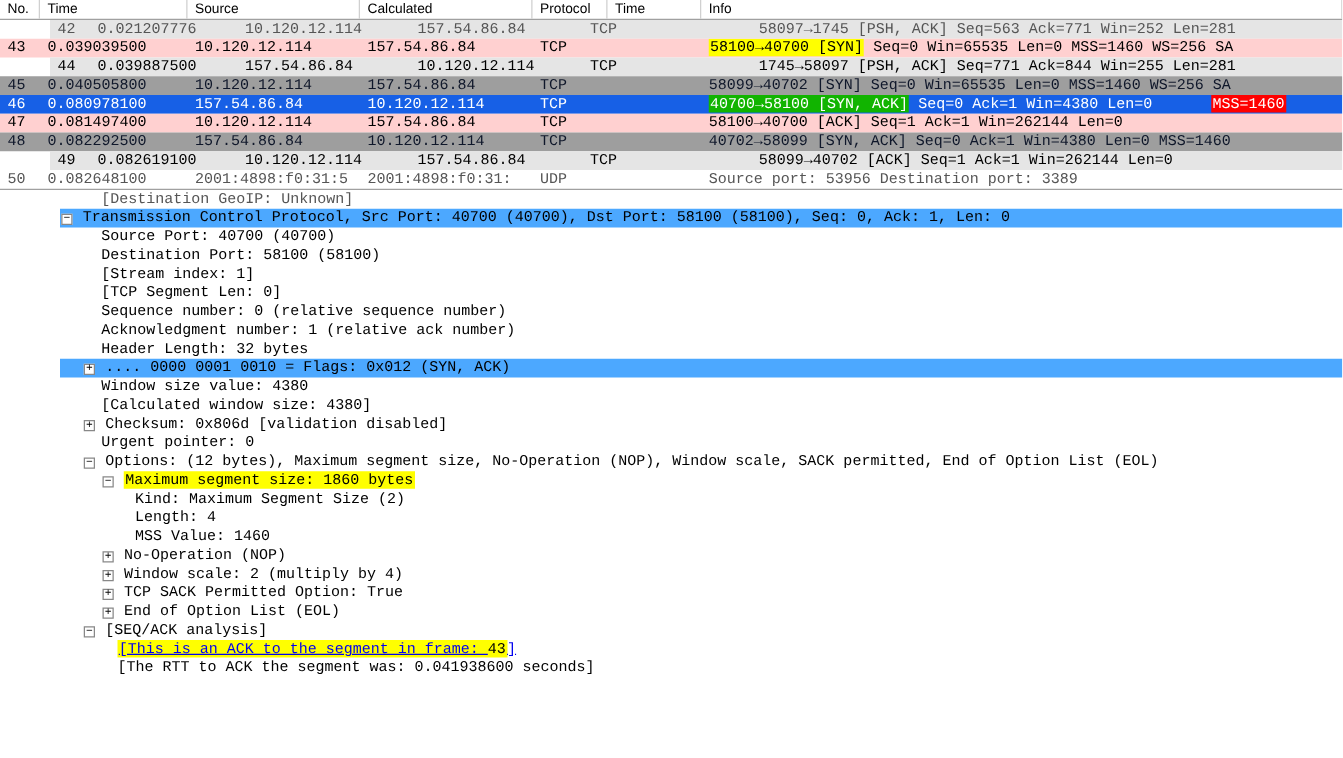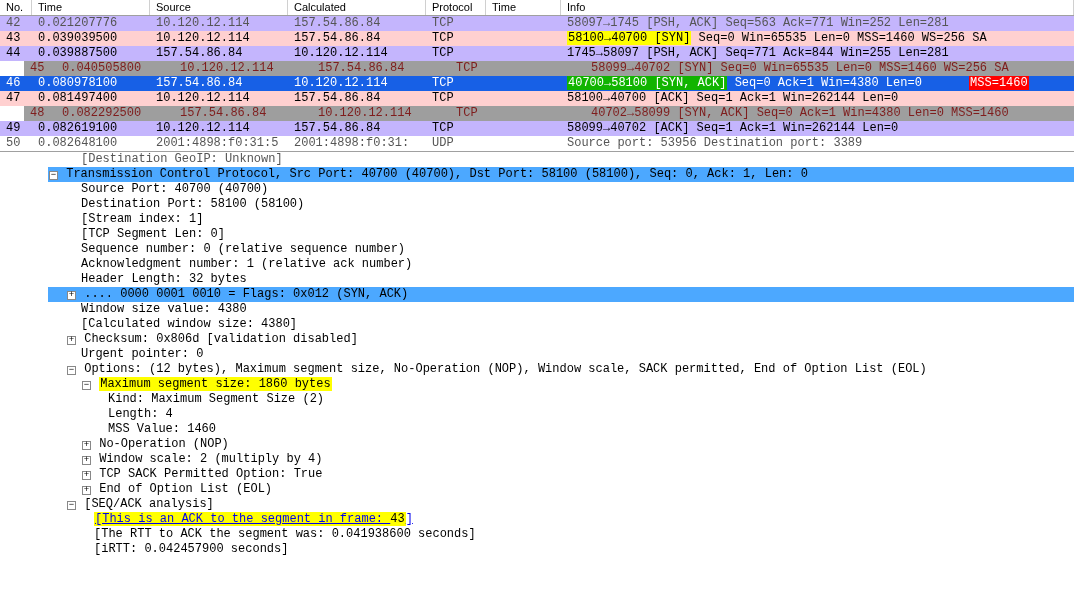--- a/index.html
+++ b/index.html
@@ -9,23 +9,23 @@
   .header-cell { padding: 1px 6px 0 6px; border-right: 1px solid #d0d0d0; white-space: nowrap; overflow: hidden; }
   .packet-row { display: flex; height: 15px; line-height: 15px; white-space: nowrap; }
   .packet-cell { padding: 0 6px; overflow: hidden; white-space: nowrap; }
   .col-no   { width: 32px; text-align: left; }
   .col-time { width: 118px; }
   .col-src  { width: 138px; }
   .col-dst  { width: 138px; }
   .col-prot { width: 60px; }
   .col-time2{ width: 75px; }
   .col-info { flex: 1; }
-  .bg-lav  { background: #c4b5fd; }
+  .bg-lav  { background: #e5e5e5; margin-left: 40px; }
   .bg-pink { background: #ffd0d0; }
-  .bg-gray { background: #9e9e9e; color: #7f1d1d; margin-left: 24px; }
+  .bg-gray { background: #9e9e9e; color: #0f172a; }
   .bg-selblue { background: #1760e6; color: #fff; }
   .bg-cut  { color: #555; }
   .hl-yellow { background: #ffff00; color: #000; padding: 0 1px; }
   .hl-green  { background: #11b400; color: #fff; padding: 0 1px; }
   .hl-red    { background: #ff0000; color: #fff; padding: 0 1px; margin-left: 40px; }
   .scrollbar-h { height: 14px; background: #f0f0f0; border-top: 1px solid #c0c0c0; position: relative; }
   .detail-pane { height: 440px; overflow: hidden; padding-left: 2px; background:#fff; }
   .tree-line { height: 15px; line-height: 15px; white-space: nowrap; margin-left: 46px; }
   .tree-line .tw { display:inline-block; width:11px; text-align:center; color:#555; cursor:default;}
   .tree-line .ind { display:inline-block; }
@@ -155,14 +155,13 @@
   <div class="tree-line"><span class="ind" style="width:60px"></span><span>Kind: Maximum Segment Size (2)</span></div>
   <div class="tree-line"><span class="ind" style="width:60px"></span><span>Length: 4</span></div>
   <div class="tree-line"><span class="ind" style="width:60px"></span><span>MSS Value: 1460</span></div>
   <div class="tree-line"><span class="ind" style="width:33px"></span><span class="tw"><span class="tw-box">+</span></span> <span>No-Operation (NOP)</span></div>
   <div class="tree-line"><span class="ind" style="width:33px"></span><span class="tw"><span class="tw-box">+</span></span> <span>Window scale: 2 (multiply by 4)</span></div>
   <div class="tree-line"><span class="ind" style="width:33px"></span><span class="tw"><span class="tw-box">+</span></span> <span>TCP SACK Permitted Option: True</span></div>
   <div class="tree-line"><span class="ind" style="width:33px"></span><span class="tw"><span class="tw-box">+</span></span> <span>End of Option List (EOL)</span></div>
   <div class="tree-line"><span class="ind" style="width:18px"></span><span class="tw"><span class="tw-box">−</span></span> <span>[SEQ/ACK analysis]</span></div>
   <div class="tree-line"><span class="ind" style="width:46px"></span><span class="hl-yellow"><span class="link-u"><span>[This is an ACK to the segment in frame: </span></span><span>43</span></span><span class="link-u">]</span></div>
   <div class="tree-line"><span class="ind" style="width:46px"></span><span>[The RTT to ACK the segment was: 0.041938600 seconds]</span></div>
-  <div class="tree-line"><span class="ind" style="width:46px"></span><span>[iRTT: 0.042457900 seconds]</span></div>
 </div>
 
 </body></html>

